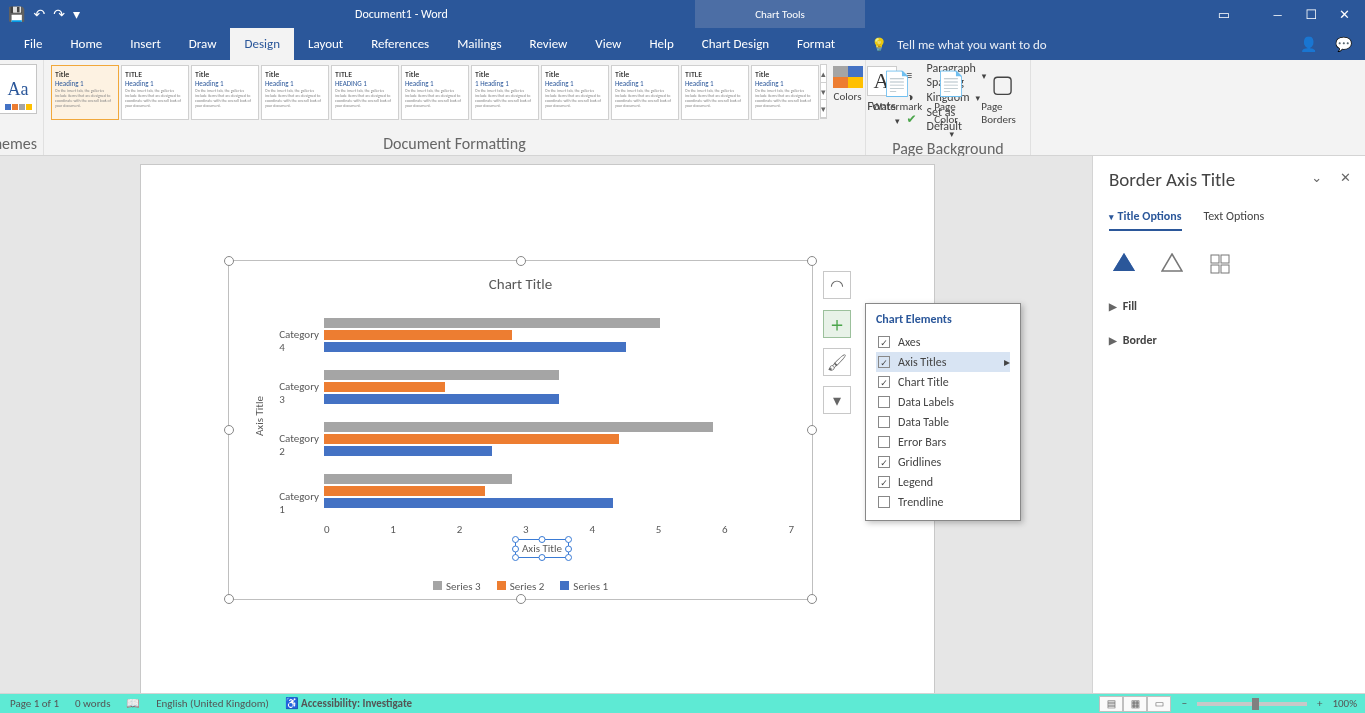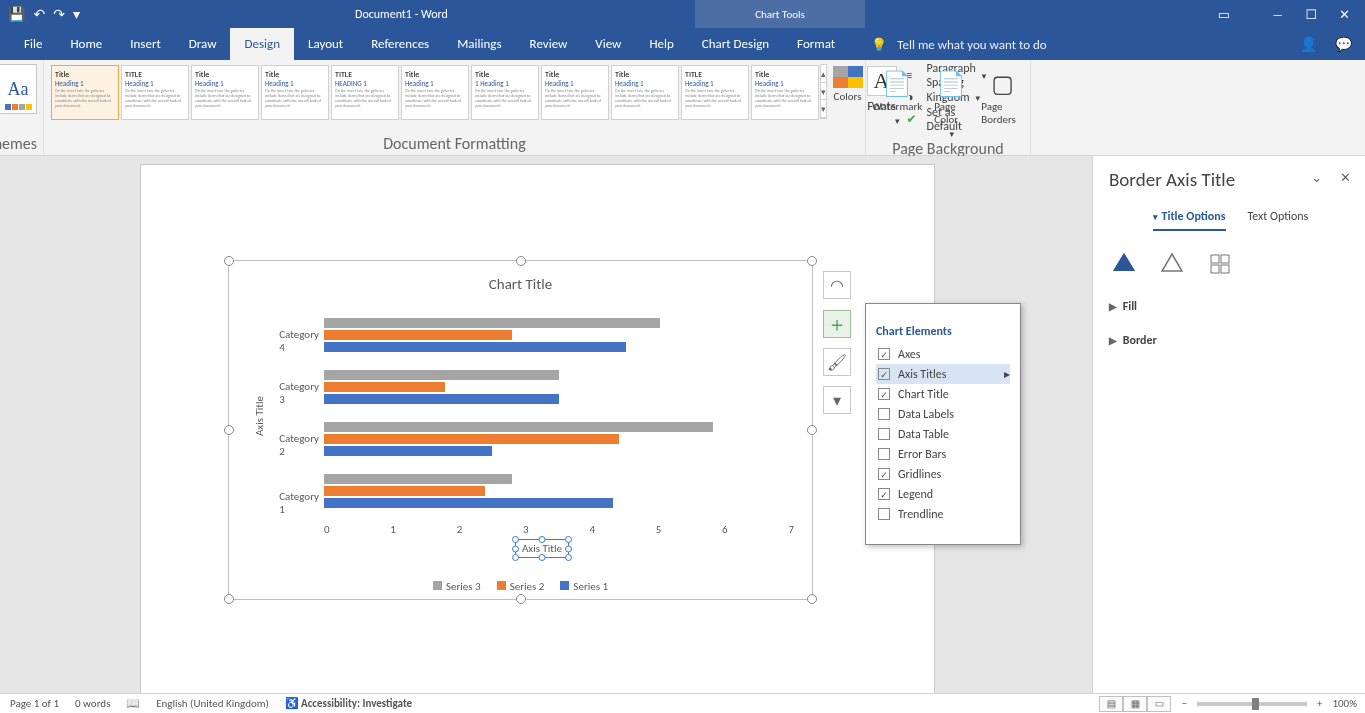--- a/index.html
+++ b/index.html
@@ -72,43 +72,43 @@
 .xaxis-title-box .h{position:absolute;width:7px;height:7px;border:1px solid #3a7bd5;background:#fff;border-radius:50%;}
 .legend{position:absolute;bottom:6px;left:0;right:0;display:flex;justify-content:center;gap:16px;font-size:11px;color:#595959;}
 .legend .sw{width:9px;height:9px;display:inline-block;margin-right:4px;}
 .bar{position:absolute;height:10px;}
 .bar.s3{background:#a5a5a5;}
 .bar.s2{background:#ed7d31;}
 .bar.s1{background:#4472c4;}
 
 .float-btn{position:absolute;width:28px;height:28px;border:1px solid #c8c8c8;background:#fff;display:flex;align-items:center;justify-content:center;font-size:16px;color:#666;cursor:pointer;}
 
-.flyout{position:absolute;left:724px;top:138px;width:156px;background:#fff;border:1px solid #888;box-shadow:2px 2px 6px rgba(0,0,0,0.25);padding:20px 10px;font-size:12px;}
+.flyout{position:absolute;left:724px;top:138px;width:156px;background:#fff;border:1px solid #888;box-shadow:2px 2px 6px rgba(0,0,0,0.25);padding:8px 10px;font-size:12px;}
 .flyout .hdr{color:#2b579a;font-weight:600;margin-bottom:6px;font-size:12px;}
 .flyout .item{display:flex;align-items:center;gap:8px;height:20px;color:#444;position:relative;padding:0 2px;}
 .flyout .item.hov{background:#d8e4f3;}
 .flyout .cb{width:12px;height:12px;border:1px solid #888;display:flex;align-items:center;justify-content:center;font-size:9px;color:#444;}
 .flyout .item.hov .caret{position:absolute;right:0;}
 
 
 .pane{position:absolute;top:156px;right:0;bottom:20px;width:273px;background:#fff;border-left:1px solid #d4d4d4;padding:12px 16px;}
 .pane h1{font-size:19px;font-weight:400;color:#444;}
 .pane .pane-ctrl{position:absolute;top:14px;right:14px;display:flex;gap:18px;color:#666;font-size:13px;}
-.pane .subtabs{display:flex;gap:22px;margin-top:18px;font-size:12px;margin-left:44px;}
+.pane .subtabs{display:flex;gap:22px;margin-top:18px;font-size:12px;}
 .pane .subtabs .st{padding-bottom:6px;color:#444;cursor:pointer;}
 .pane .subtabs .st.active{color:#2b579a;font-weight:600;border-bottom:2px solid #2b579a;}
 .pane .subtabs .caret{font-size:9px;margin-right:4px;}
 .pane .icon-row{display:flex;gap:18px;margin-top:18px;}
 .pane .icon-row .ibtn{width:30px;height:30px;border:1px solid transparent;display:flex;align-items:center;justify-content:center;color:#555;}
 .pane .icon-row .ibtn.active{color:#fff;}
 .pane .section{margin-top:20px;font-size:12px;color:#444;font-weight:600;cursor:pointer;}
 .pane .section .car{font-size:10px;margin-right:6px;color:#666;}
 
 
-.status{position:absolute;left:0;right:0;bottom:0;height:20px;background:#ffffff;border-top:1px solid #d4d4d4;display:flex;align-items:center;padding:0 10px;font-size:11px;color:#555;gap:16px;}
+.status{position:absolute;left:0;right:0;bottom:0;height:20px;background:#5eead4;border-top:1px solid #d4d4d4;display:flex;align-items:center;padding:0 10px;font-size:11px;color:#555;gap:16px;}
 .status .right{position:absolute;right:8px;display:flex;align-items:center;gap:10px;}
 .view-btns{display:flex;gap:0;}
 .view-btns span{width:24px;height:16px;border:1px solid #c0c0c0;display:flex;align-items:center;justify-content:center;font-size:10px;color:#666;background:#fafafa;}
 .zoom-slider{width:110px;height:4px;background:#c8c8c8;position:relative;}
 .zoom-slider .thumb{position:absolute;left:50%;top:-4px;width:7px;height:12px;background:#808080;}
 </style>
 </head>
 <body>
 
 <div class="titlebar">

